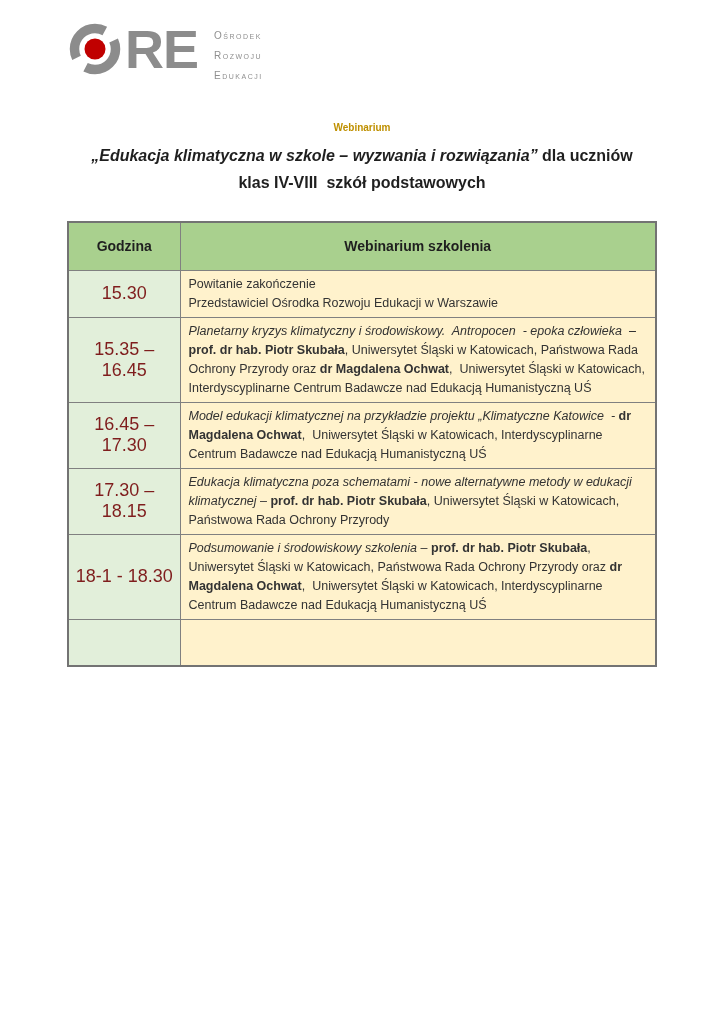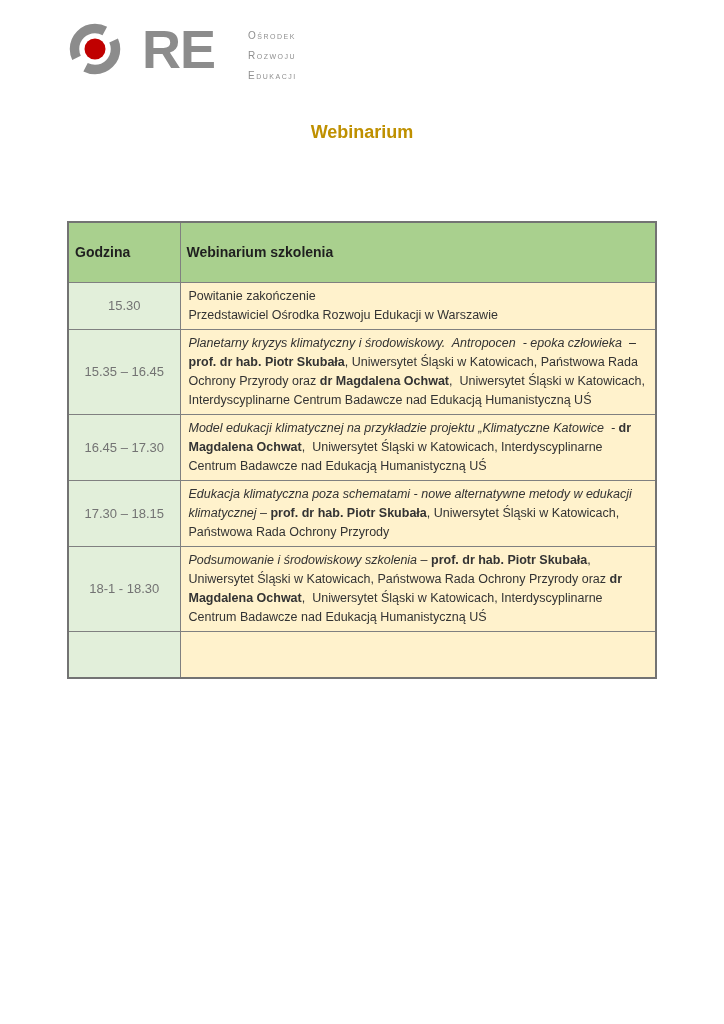--- a/index.html
+++ b/index.html
@@ -9,55 +9,55 @@
   }
   * { box-sizing: border-box; }
   html, body { margin: 0; padding: 0; }
   body {
     width: 724px; height: 1024px; background: #ffffff;
     font-family: "Liberation Sans", sans-serif; color: var(--text);
   }
   .page { position: relative; width: 724px; height: 1024px; overflow: hidden; background: #fff; }
 
   
-  .logo { position: absolute; left: 66px; top: 20px; display: flex; align-items: flex-start; gap: 17px; }
+  .logo { position: absolute; left: 66px; top: 20px; display: flex; align-items: flex-start; }
   .logo svg { display: block; }
   .o-ring { stroke: var(--logo-gray); fill: none; }
   .o-dot  { fill: var(--logo-red); }
   .logo-letters {
     font-size: 54px; line-height: 58px; font-weight: 700; letter-spacing: -1px;
     color: var(--logo-gray); margin-left: 1px;
   }
   .logo-tagline {
     margin-left: 16px; padding-top: 6px; color: #8f8f8f;
     font-variant: small-caps; font-size: 10px; line-height: 20px; letter-spacing: 1.5px;
   }
 
   
   .title-block { position: absolute; top: 122px; left: 0; width: 724px; text-align: center; }
-  .event-type { margin: 0 0 9px 0; font-size: 18px; font-weight: 700; color: var(--gold); }
+  .event-type { margin: 0 0 9px 0; font-size: 10px; font-weight: 700; color: var(--gold); }
   .doc-title { margin: 0; font-weight: normal; }
   .title-line { font-size: 16px; line-height: 27px; color: #1f1f1f; white-space: pre-wrap; }
 
   
   table.schedule {
     position: absolute; left: 67px; top: 221px; width: 590px;
     border-collapse: collapse; table-layout: fixed;
     border: 2px solid #737373;
   }
   .schedule col.c-time { width: 112px; }
   .schedule th {
     background: var(--green-header); border: 1.5px solid var(--border-gray);
-    height: 60px; font-size: 14px; font-weight: 700; color: #1f1f1f;
-    text-align: left; vertical-align: middle; padding: 2px 6px;
+    height: 48px; font-size: 14px; font-weight: 700; color: #1f1f1f;
+    text-align: center; vertical-align: middle; padding: 2px 6px;
   }
   .schedule td { border: 1.5px solid var(--border-gray); vertical-align: middle; }
   .schedule td.time {
     background: var(--green-light); text-align: center;
-    font-size: 13px; color: #737373; padding: 2px 4px;
+    font-size: 18px; color: #7f1d1d; padding: 2px 4px;
   }
   .schedule td.agenda {
     background: var(--cream); font-size: 12.5px; line-height: 19px;
     padding: 4px 8px; white-space: pre-wrap; color: #333;
   }
   .schedule tr.empty td { height: 47px; }
   .b { font-weight: 700; }
   .i { font-style: italic; }
 </style>
 </head>
@@ -73,20 +73,24 @@
     <div class="logo-letters">RE</div>
     <div class="logo-tagline">
       <div>Ośrodek</div>
       <div>Rozwoju</div>
       <div>Edukacji</div>
     </div>
   </header>
 
   <section class="title-block">
     <h1 class="event-type">Webinarium</h1>
+    <h2 class="doc-title">
+      <div class="title-line"><span class="b i">„Edukacja klimatyczna w szkole – wyzwania i rozwiązania”</span><span class="b"> dla uczniów</span></div>
+      <div class="title-line"><span class="b">klas IV-VIII  szkół podstawowych</span></div>
+    </h2>
   </section>
 
   <table class="schedule">
     <colgroup>
       <col class="c-time">
       <col class="c-agenda">
     </colgroup>
     <thead>
       <tr>
         <th>Godzina</th>

